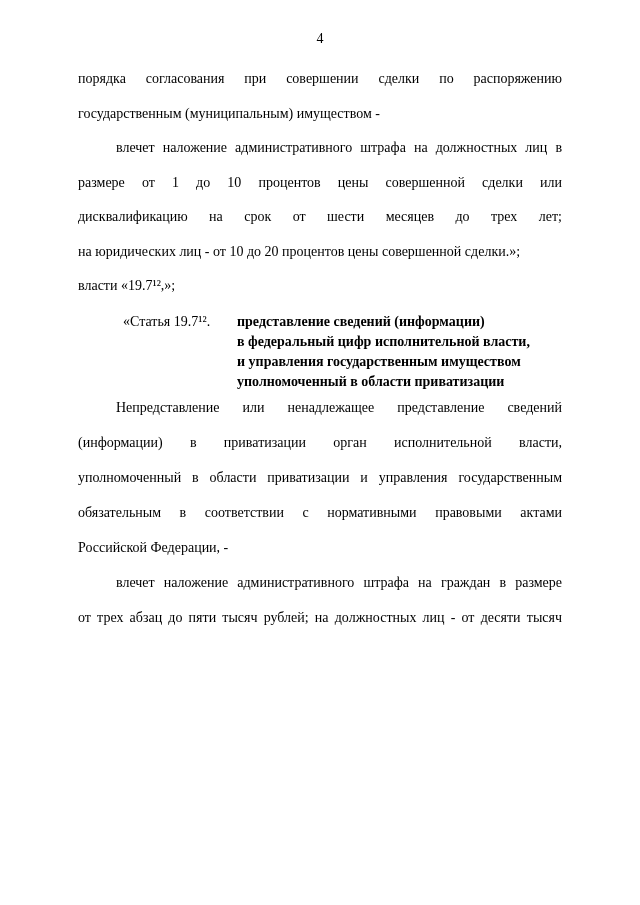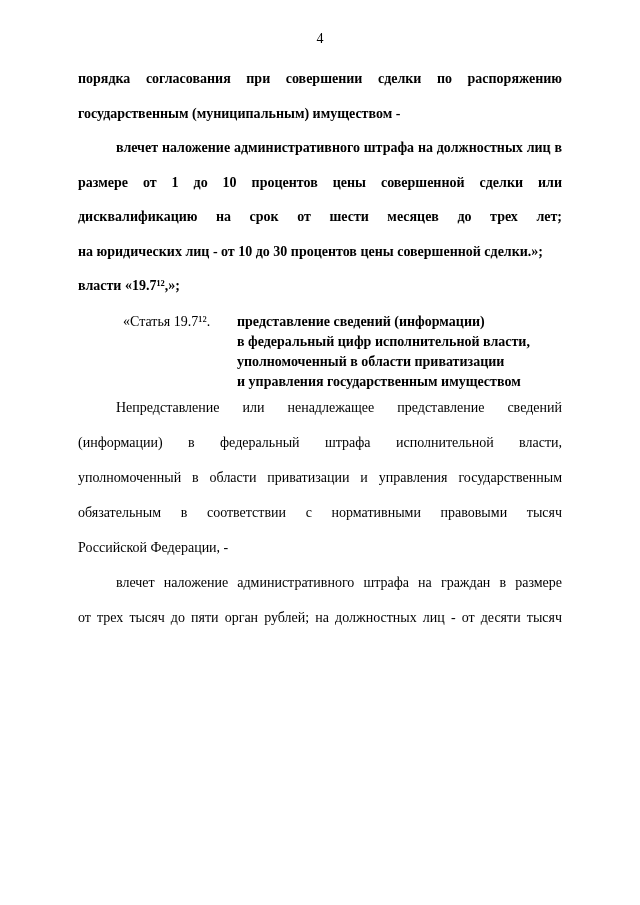--- a/index.html
+++ b/index.html
@@ -21,21 +21,20 @@
   }
   .pagenum {
     height: 18px;
     line-height: 18px;
     text-align: center;
   }
   .block-top { margin-top: 14px; }
   .block-top .tline {
     height: 34.5px;
     line-height: 34.5px;
-    font-weight: bold;
   }
   .tline {
     text-align: justify;
     text-align-last: left;
     overflow: hidden;
     white-space: nowrap;
   }
   .tline.just {
     white-space: normal;
     text-align-last: justify;
@@ -69,36 +68,36 @@
 
 <div class="page">
   <div class="pagenum">4</div>
 
   <div class="block block-top">
       <div class="tline just">порядка согласования при совершении сделки по распоряжению</div>
       <div class="tline">государственным (муниципальным) имуществом -</div>
       <div class="tline indent just">влечет наложение административного штрафа на должностных лиц в</div>
       <div class="tline just">размере от 1 до 10 процентов цены совершенной сделки или</div>
       <div class="tline just">дисквалификацию на срок от шести месяцев до трех лет;</div>
-      <div class="tline">на юридических лиц - от 10 до 30 процентов цены совершенной сделки.»;</div>
+      <div class="tline">на юридических лиц - от 10 до 20 процентов цены совершенной сделки.»;</div>
       <div class="tline">власти «19.7¹²,»;</div>
     </div>
 
   <div class="article">
     <div class="article-label">«Статья 19.7¹².</div>
     <div class="article-title">
         <div class="hline">представление сведений (информации)</div>
         <div class="hline">в федеральный цифр исполнительной власти,</div>
+        <div class="hline">и управления государственным имуществом</div>
         <div class="hline">уполномоченный в области приватизации</div>
-        <div class="hline">и управления государственным имуществом</div>
       </div>
   </div>
 
   <div class="block block-bottom">
       <div class="tline indent just">Непредставление или ненадлежащее представление сведений</div>
-      <div class="tline just">(информации) в федеральный штрафа исполнительной власти,</div>
+      <div class="tline just">(информации) в приватизации орган исполнительной власти,</div>
       <div class="tline just">уполномоченный в области приватизации и управления государственным</div>
-      <div class="tline just">обязательным в соответствии с нормативными правовыми тысяч</div>
+      <div class="tline just">обязательным в соответствии с нормативными правовыми актами</div>
       <div class="tline">Российской Федерации, -</div>
       <div class="tline indent just">влечет наложение административного штрафа на граждан в размере</div>
-      <div class="tline just">от трех тысяч до пяти орган рублей; на должностных лиц - от десяти тысяч</div>
+      <div class="tline just">от трех абзац до пяти тысяч рублей; на должностных лиц - от десяти тысяч</div>
     </div>
 </div>
 
 </body></html>

